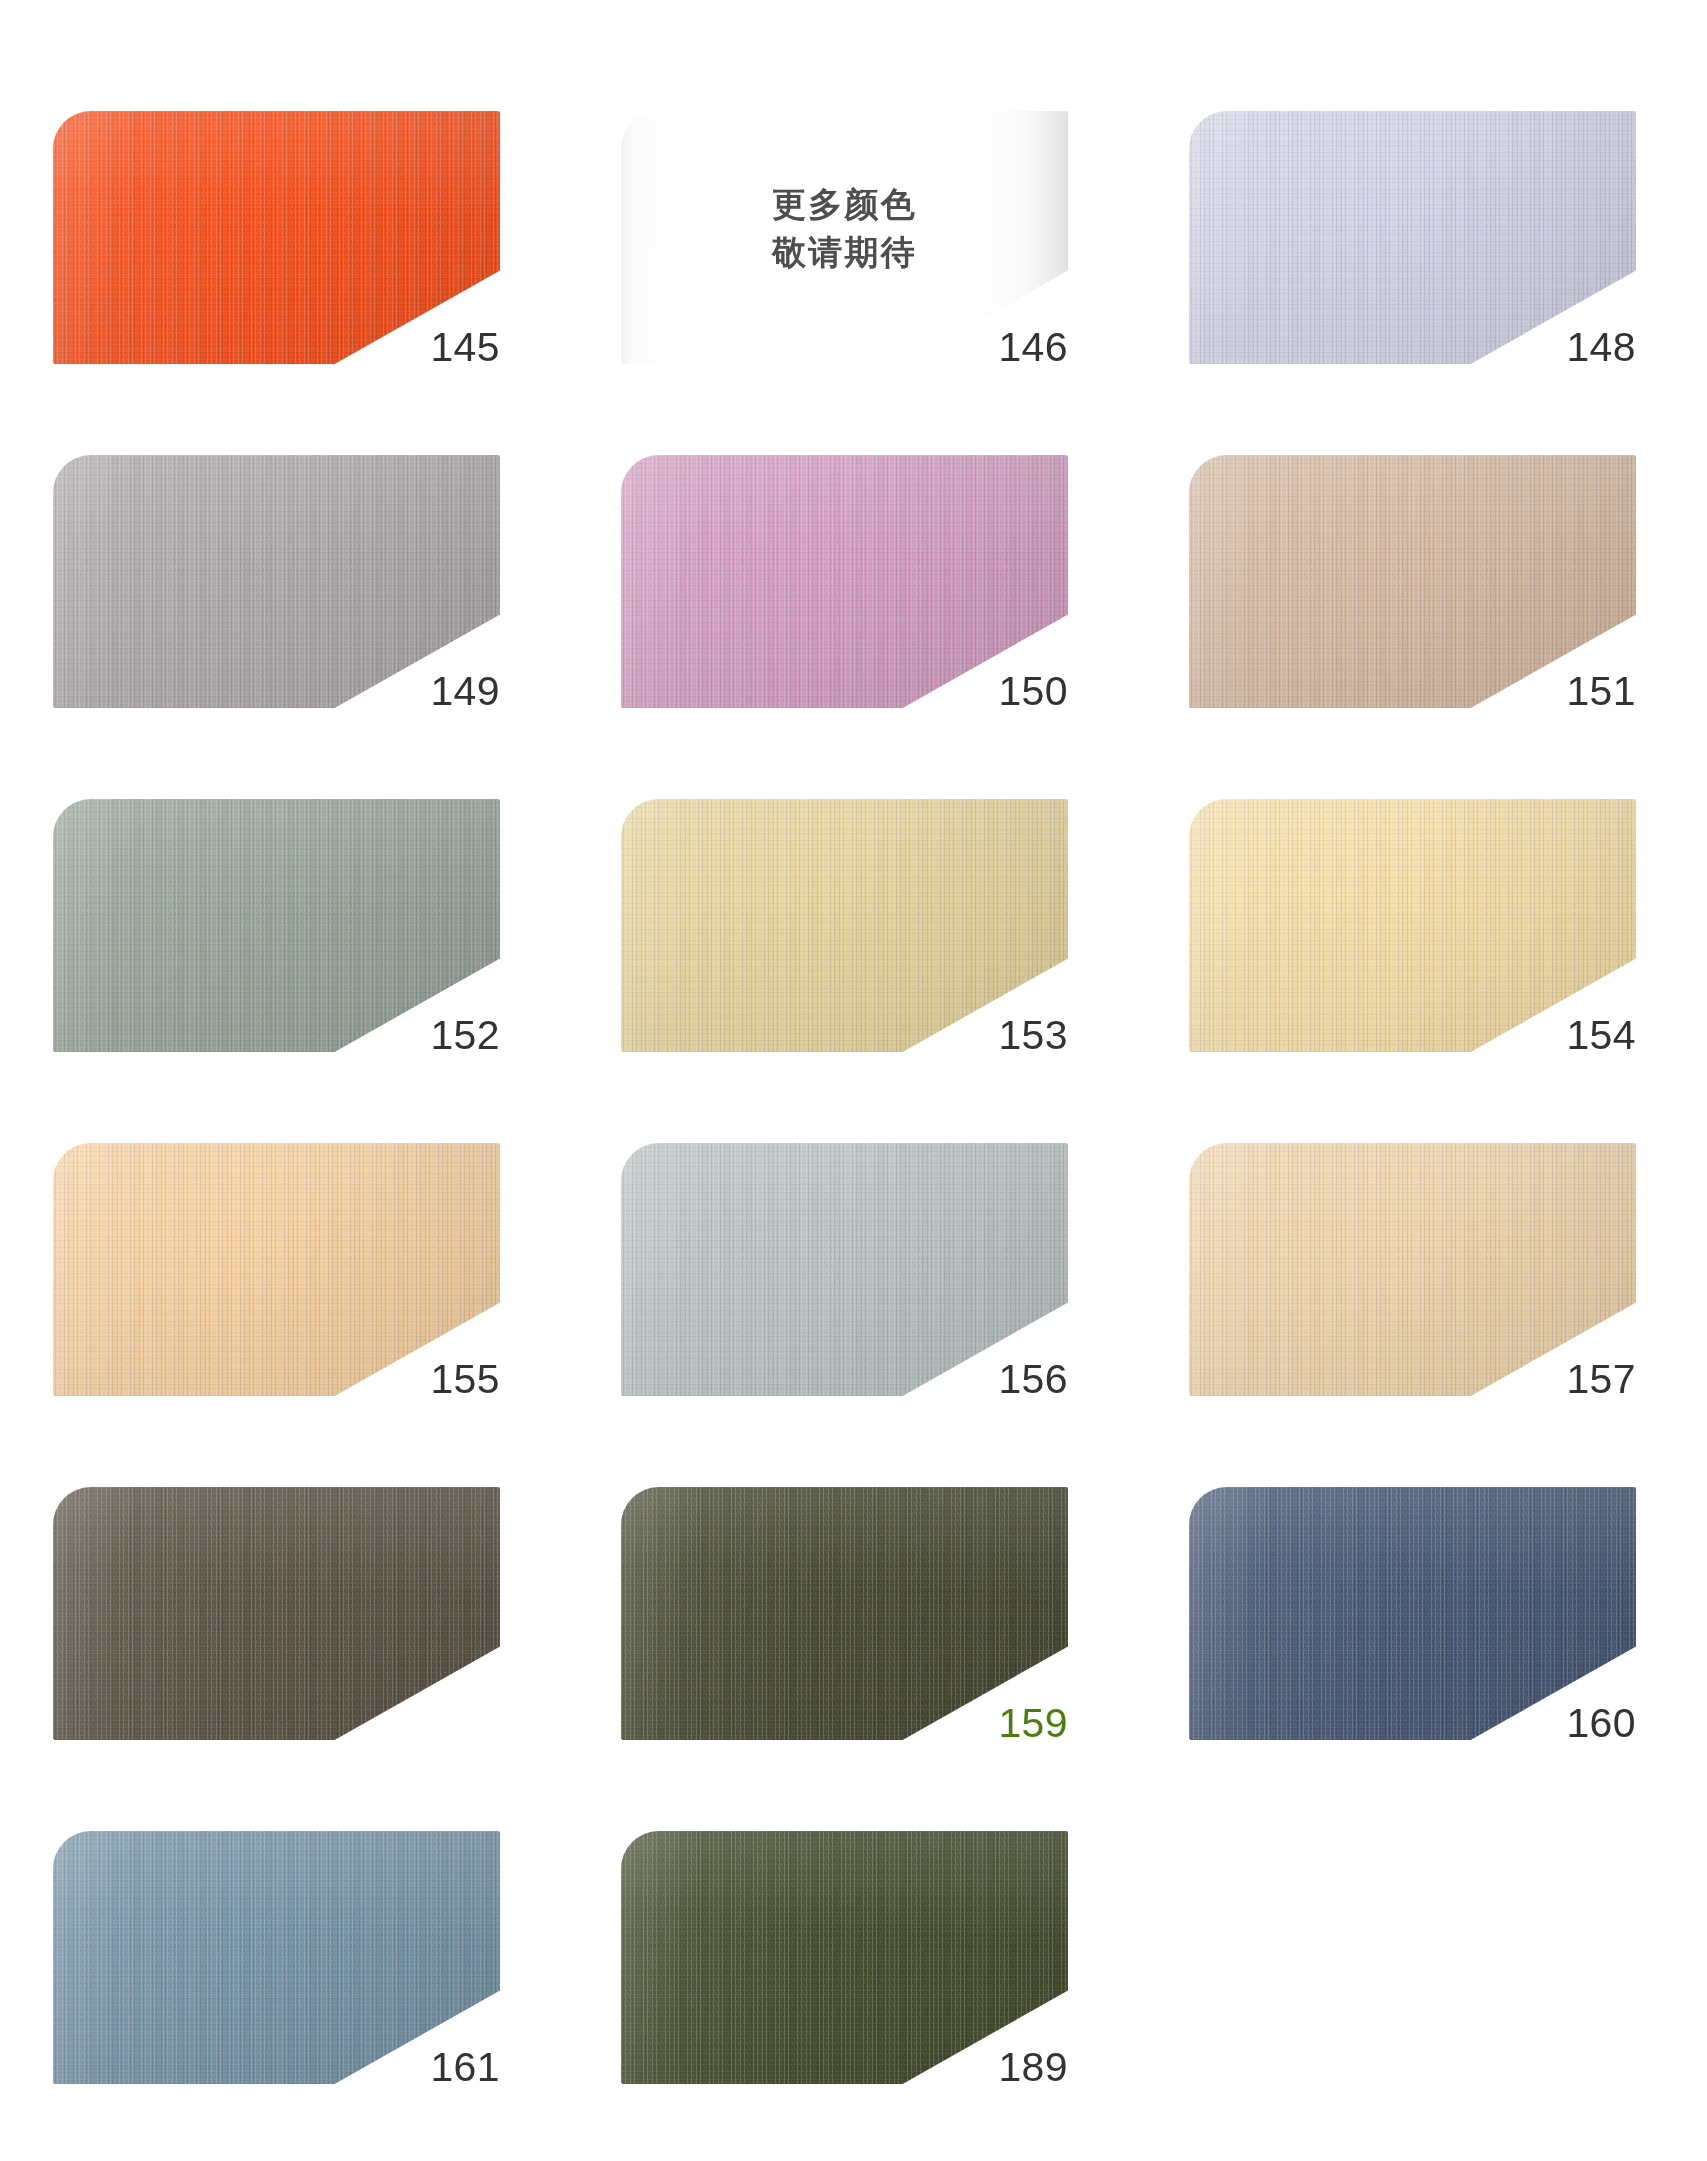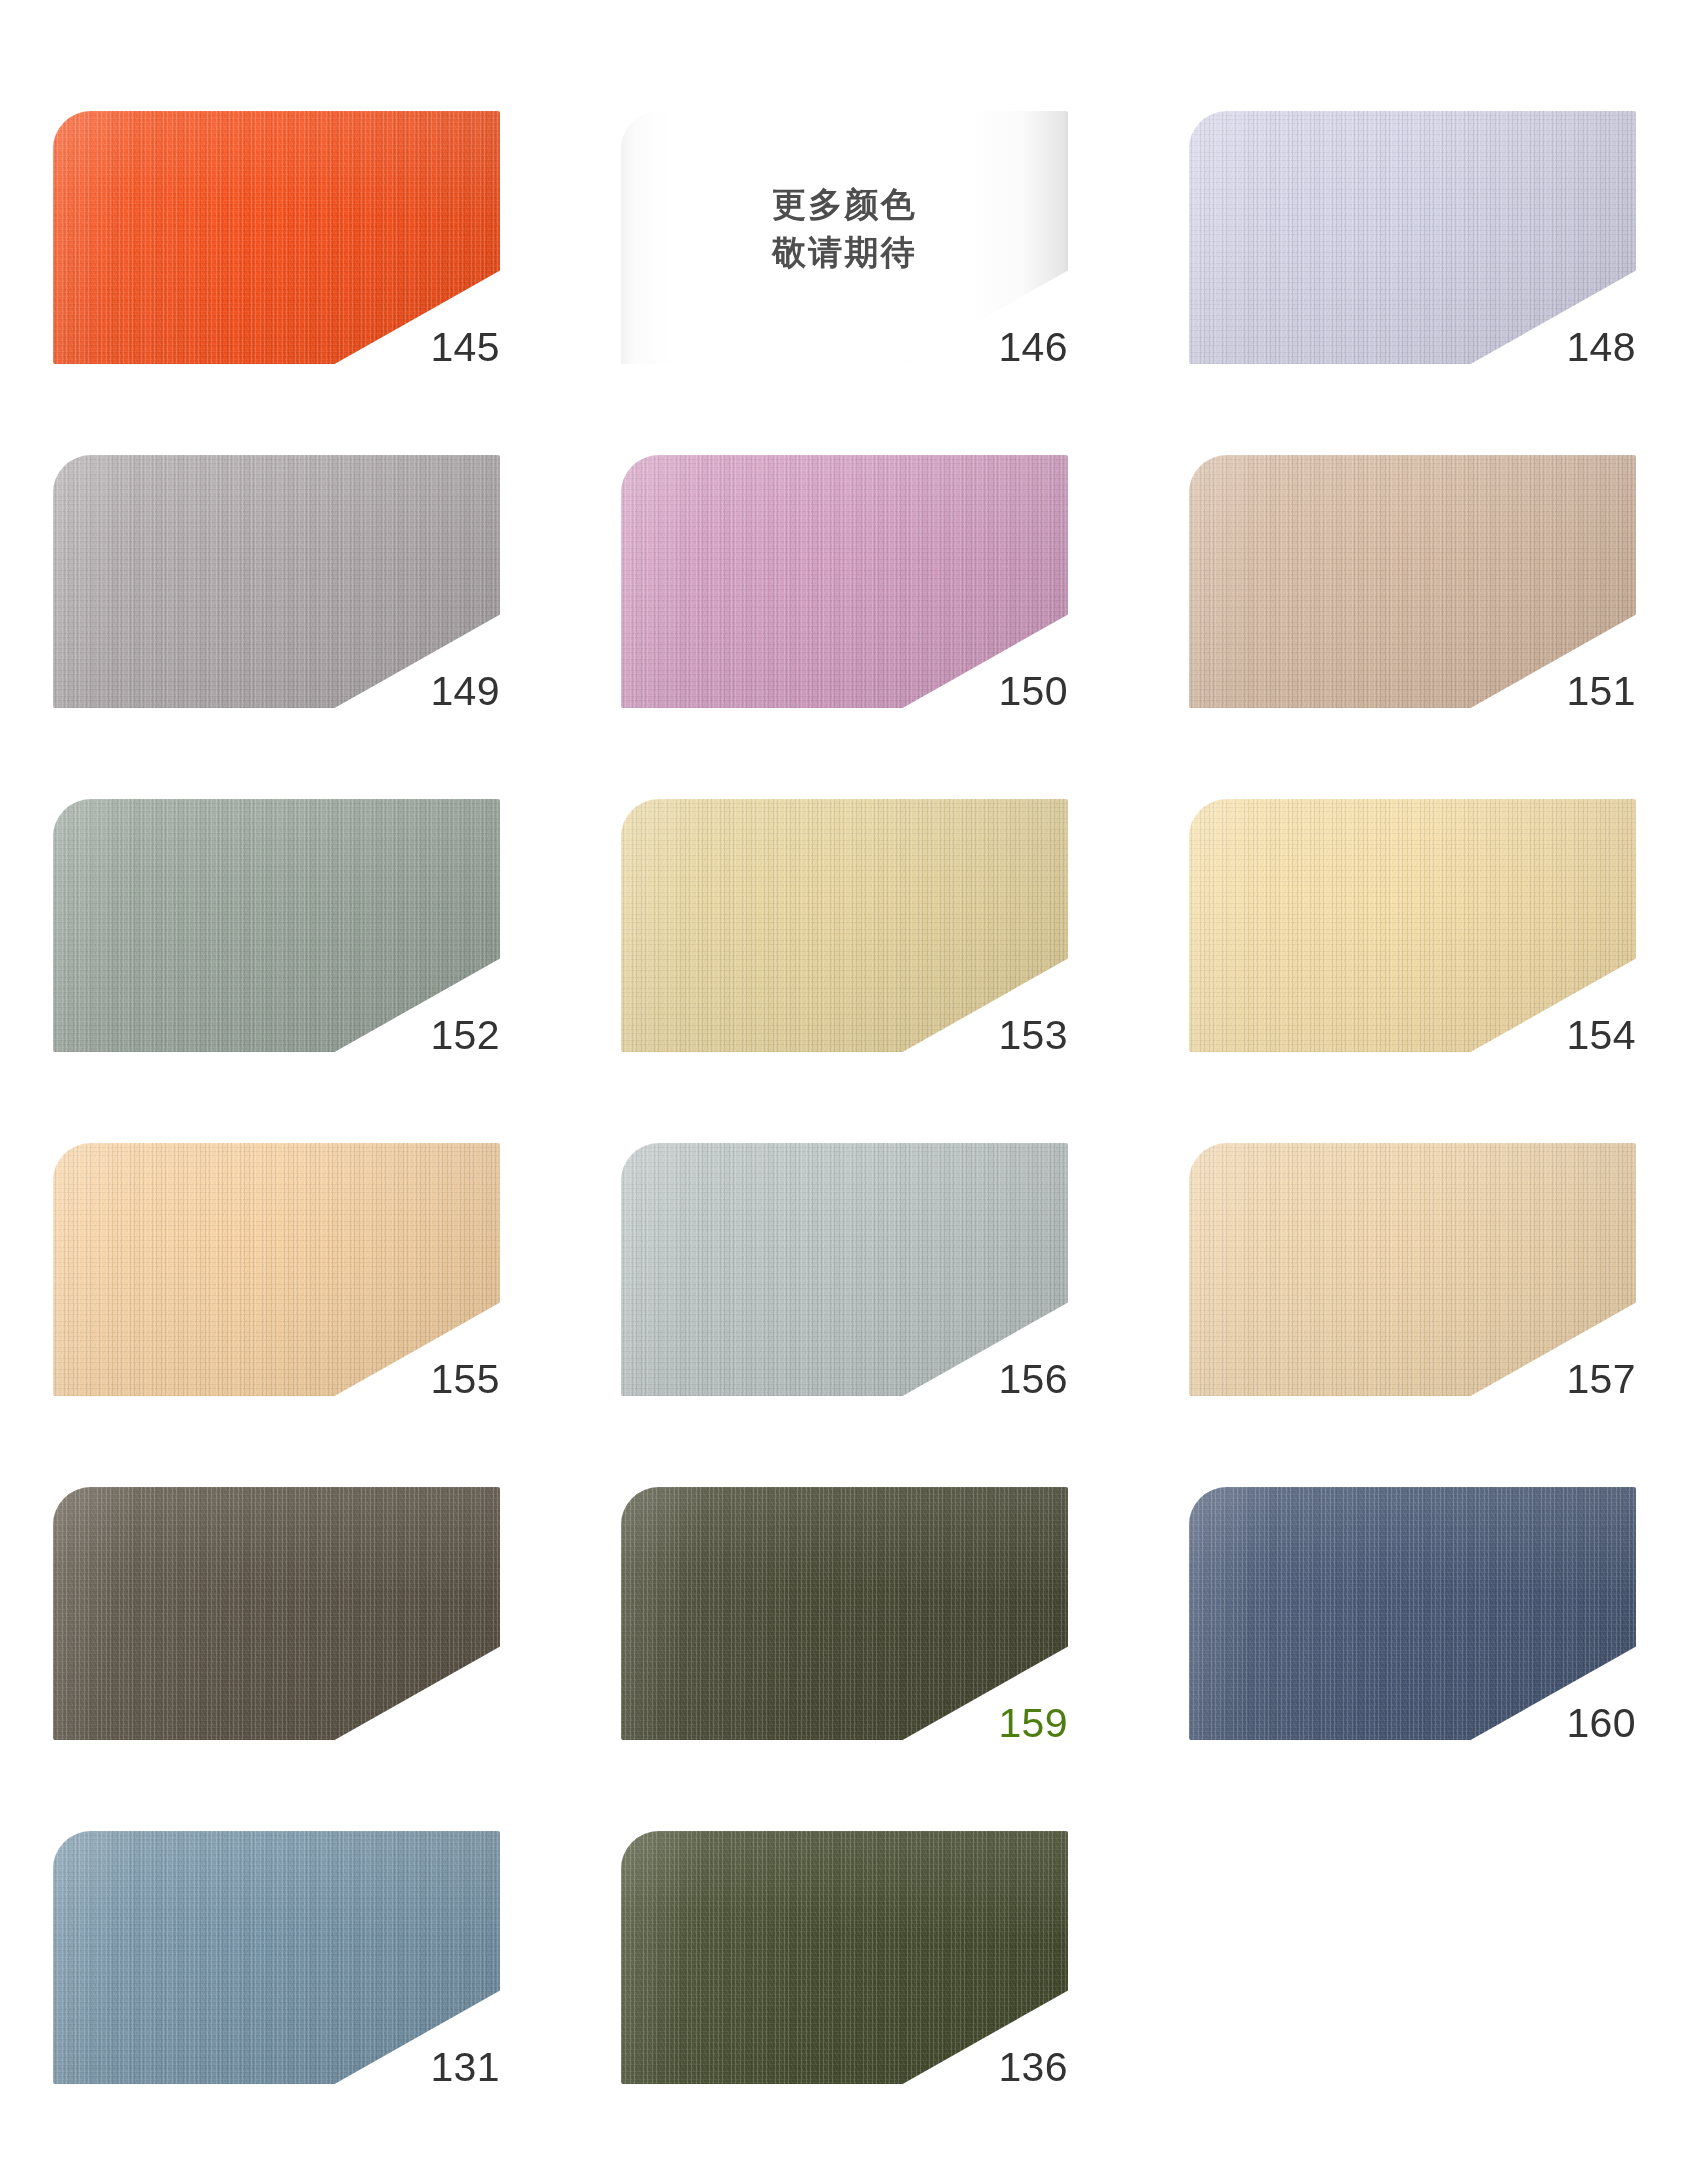--- a/index.html
+++ b/index.html
@@ -355,29 +355,29 @@
     </div>
     <div class="swatch-cell">
       <div class="chip-wrap">
         <div class="chip">
           <div class="chip-base" style="background-color: rgb(120, 150, 169);"></div>
           <div class="chip-knit"></div>
           <div class="chip-shade"></div>
         </div>
       </div>
       <div class="chip-number">
-        <span style="color: rgb(51, 51, 51);">131</span>
+        <span style="color: rgb(51, 51, 51);">161</span>
       </div>
     </div>
     <div class="swatch-cell">
       <div class="chip-wrap">
         <div class="chip">
           <div class="chip-base" style="background-color: rgb(71, 79, 49);"></div>
           <div class="chip-knit"></div>
           <div class="chip-shade"></div>
         </div>
       </div>
       <div class="chip-number">
-        <span style="color: rgb(51, 51, 51);">136</span>
+        <span style="color: rgb(51, 51, 51);">189</span>
       </div>
     </div>
   </div>
 
 
 </body></html>

